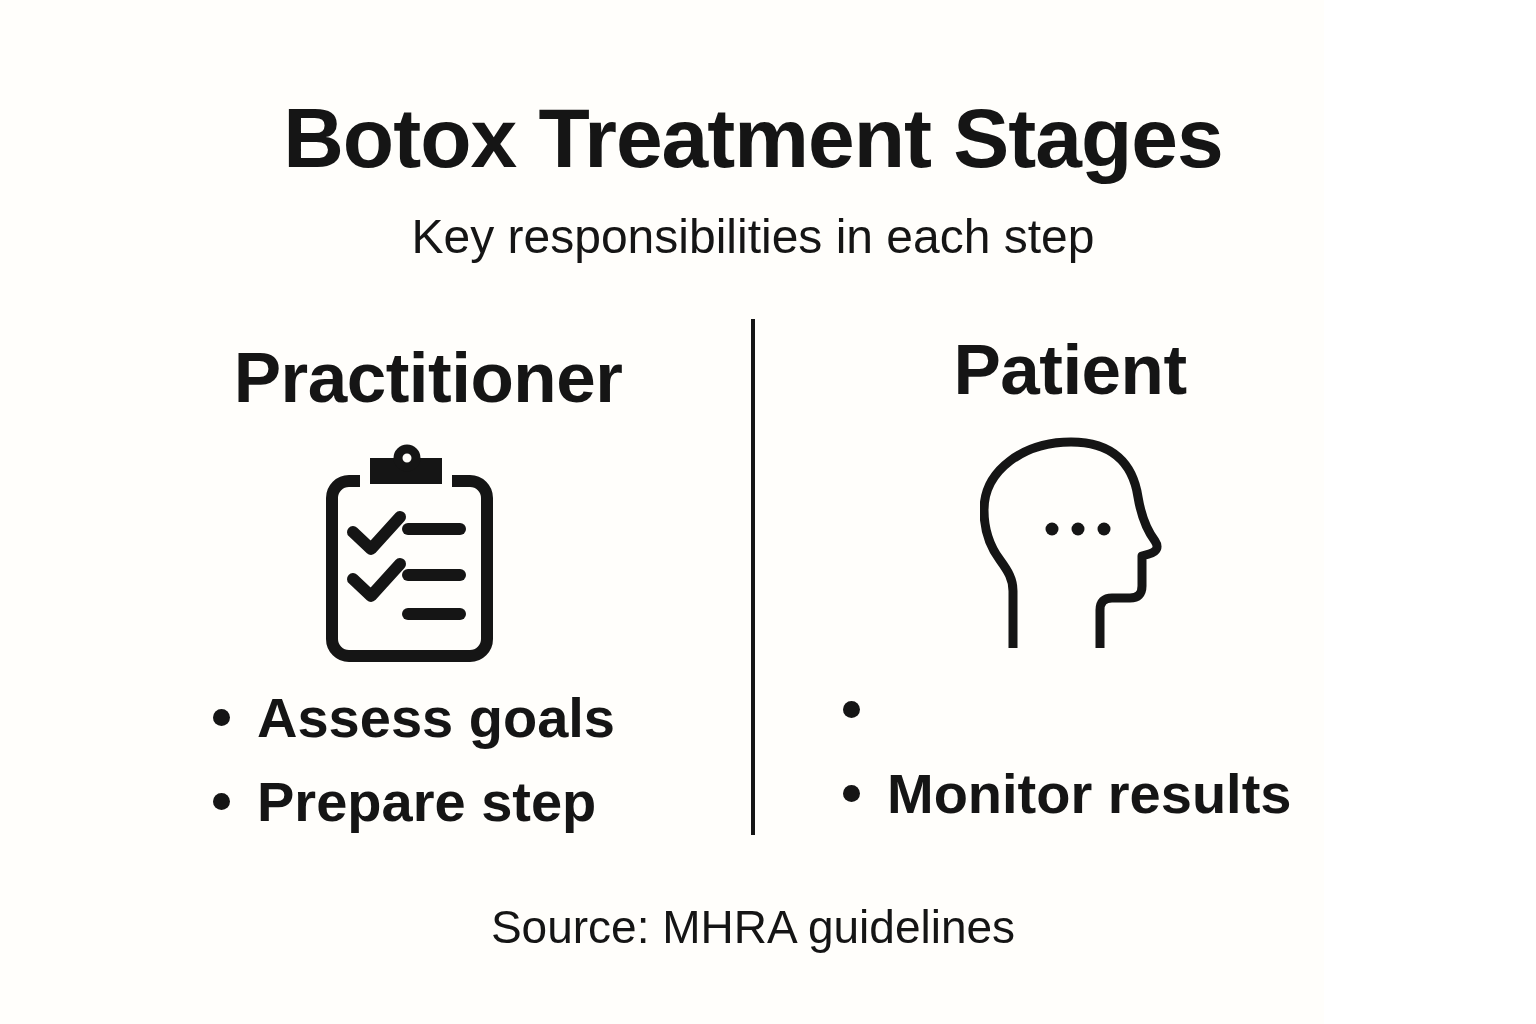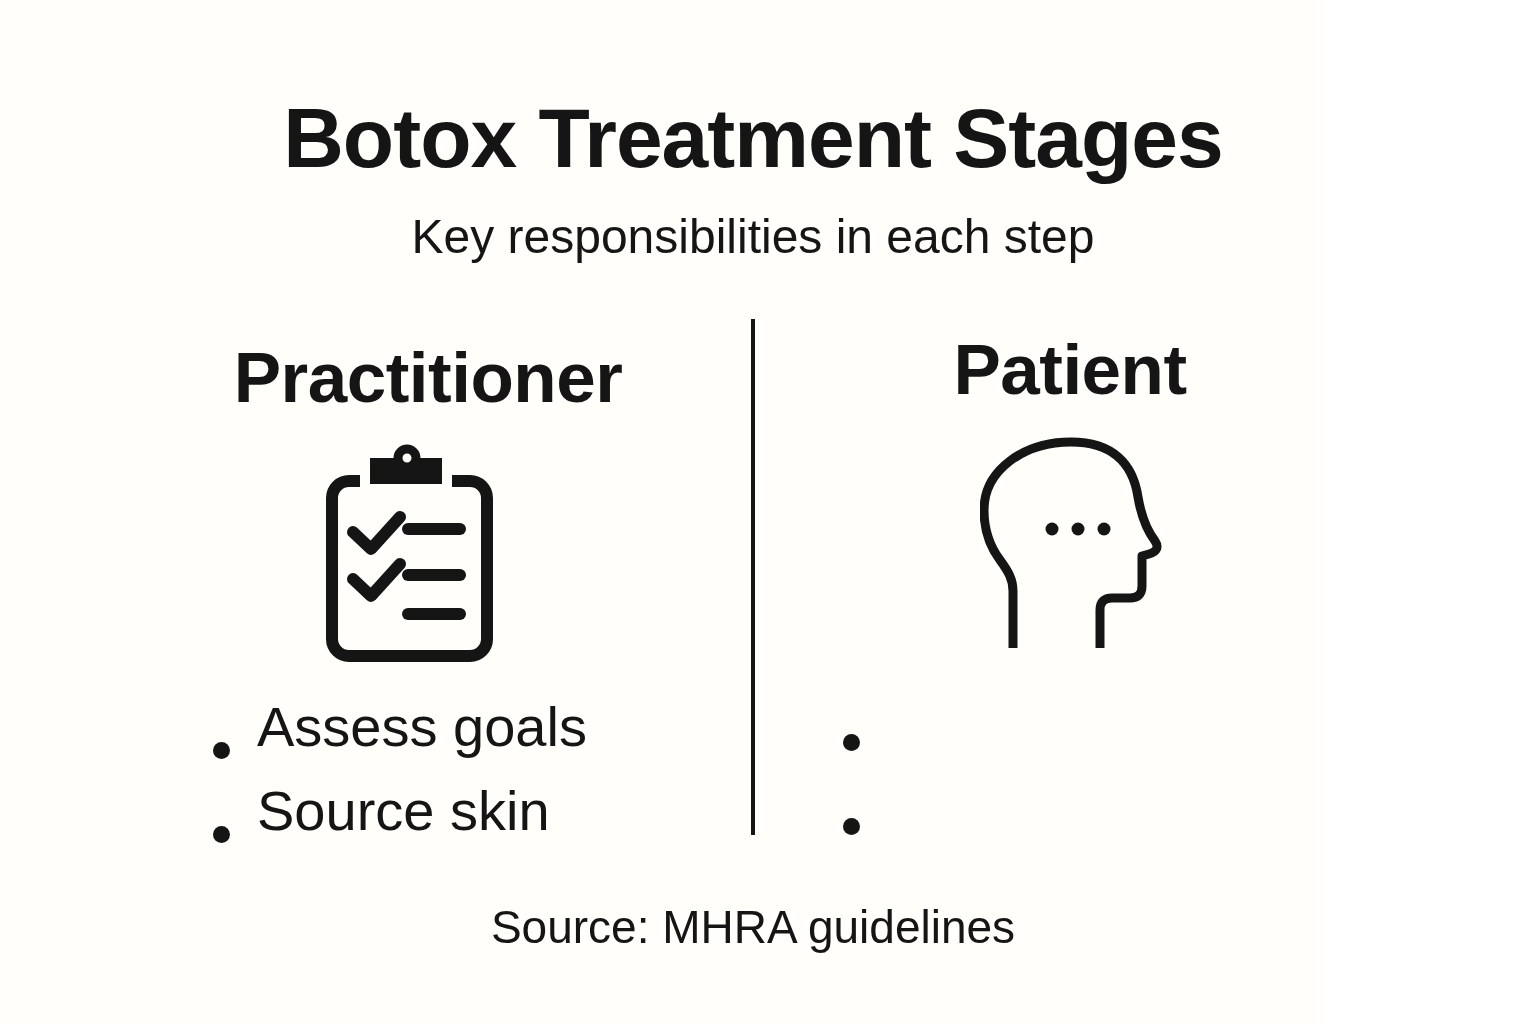--- a/index.html
+++ b/index.html
@@ -83,24 +83,24 @@
     position: absolute;
     top: 667px;
     margin: 0;
     padding: 0;
     list-style: none;
   }
   .col-left  .bullets { left: 108px; }
   .col-right .bullets { left: 88px; }
   .bullets li {
     display: flex;
-    align-items: flex-end;
+    align-items: center;
     height: 84px;
     font-size: 56px;
-    font-weight: 400;
+    font-weight: 700;
     white-space: nowrap;
   }
   .bullet-dot {
     width: 17px;
     height: 17px;
     border-radius: 50%;
     background: var(--ink);
     margin-right: 27px;
     flex: 0 0 auto;
   }
@@ -143,21 +143,21 @@
         </svg>
       </div>
 
       <ul class="bullets">
         <li>
           <span class="bullet-dot"></span>
           <span>Assess goals</span>
         </li>
         <li>
           <span class="bullet-dot"></span>
-          <span>Source skin</span>
+          <span>Prepare step</span>
         </li>
       </ul>
     </section>
 
     <section class="col col-right">
       <h2 class="col-heading">Patient</h2>
 
       <div class="icon">
         <svg viewBox="0 0 182 211" xmlns="http://www.w3.org/2000/svg" aria-hidden="true">
           <path d="M 33 211 L 33 154 C 33 142 28 134 20 123 C 8 107 4 91 4 73 C 4 33 44 5 91 5 C 133 5 153 27 158 60 C 161 78 166 92 175 104 C 179 110 177 115 169 117 L 162 119 L 162 149 C 162 157 158 161 150 161 L 132 161 C 124 161 120 165 120 173 L 120 211" fill="none" stroke="currentColor" stroke-width="9" stroke-linejoin="round"></path>
@@ -166,20 +166,21 @@
           <circle cx="124" cy="92" r="6.5" fill="currentColor"></circle>
         </svg>
       </div>
 
       <ul class="bullets">
         <li>
           <span class="bullet-dot"></span>
         </li>
         <li>
           <span class="bullet-dot"></span>
+          <span>Monitor results</span>
         </li>
       </ul>
     </section>
 
     <p class="footer">Source: MHRA guidelines</p>
 
   </div>
 </div>
 
 </body></html>

